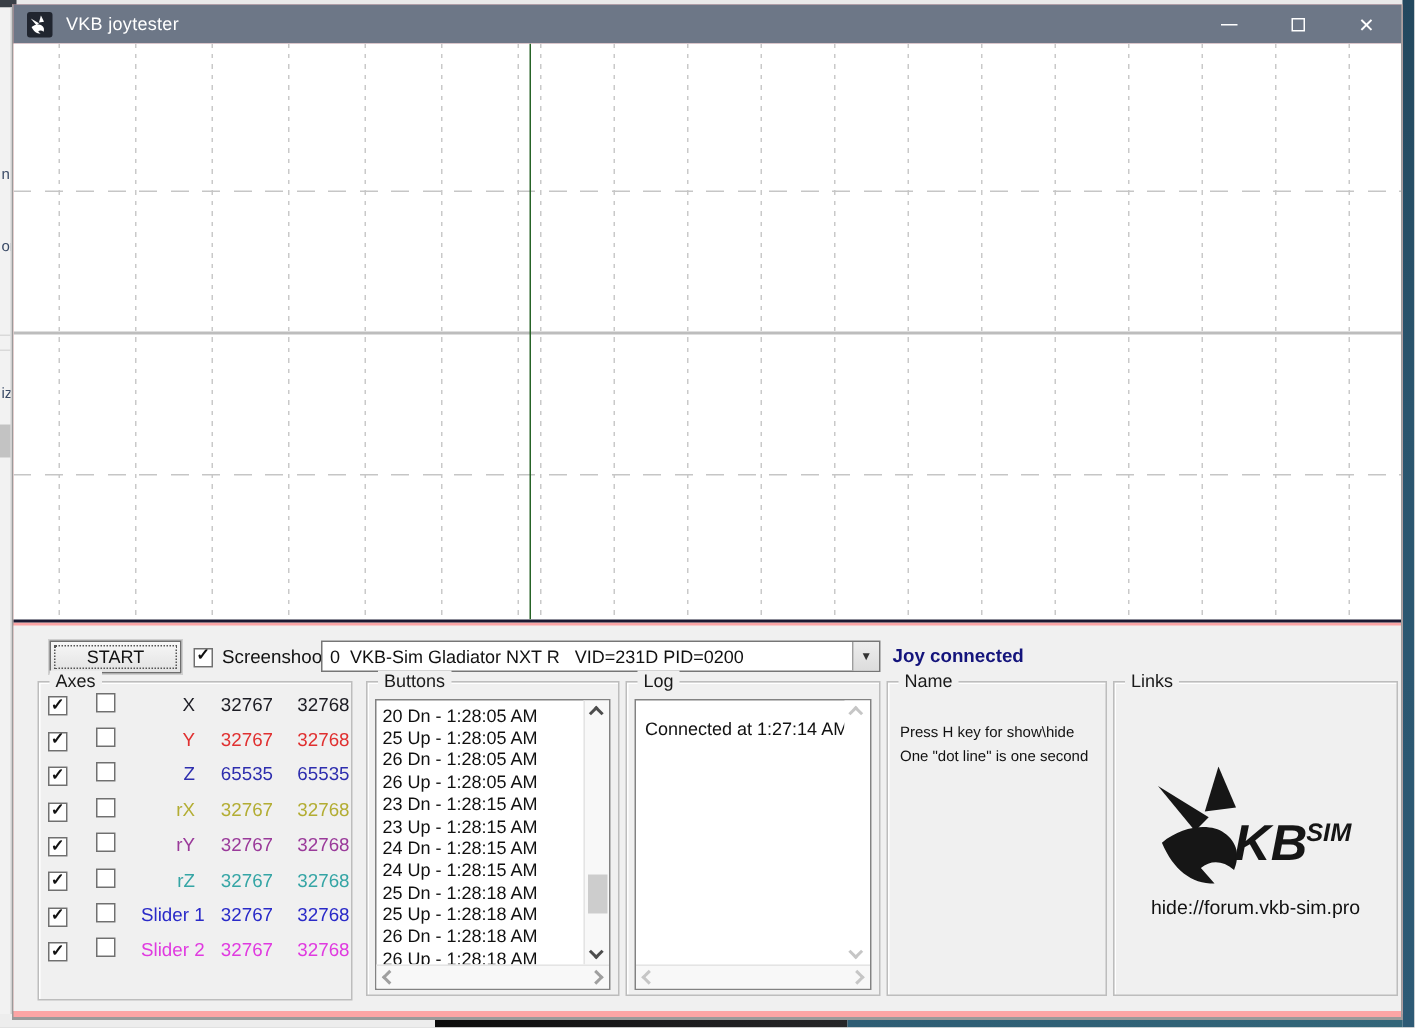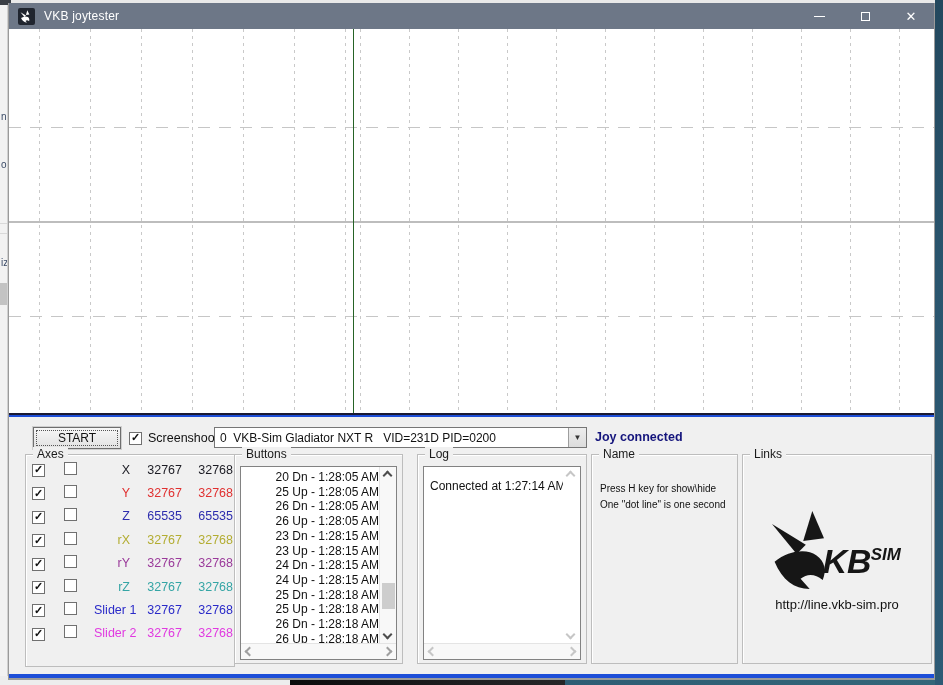--- a/index.html
+++ b/index.html
@@ -13,21 +13,21 @@
   .bg-left-block{position:absolute;left:0;width:8px;height:22px;background:#c3c3c3;top:278px;}
   .bg-left-line{position:absolute;left:0;width:8px;height:1px;background:#d9d9d9;}
   .bg-right-strip{position:absolute;left:935px;top:0;width:8px;height:685px;
     background:linear-gradient(180deg,#23485e 0%,#2a556e 40%,#2d5a75 100%);}
   .bg-bottom{position:absolute;top:676px;height:9px;}
   .bg-bottom.seg1{left:0;width:290px;background:#ededed;}
   .bg-bottom.seg2{left:290px;width:275px;background:linear-gradient(90deg,#0c0c0c,#1d1d1f 60%,#262628);}
   .bg-bottom.seg3{left:565px;width:370px;background:linear-gradient(90deg,#2e5d74,#336679);}
 
   
-  .window{position:absolute;left:8px;top:3px;width:927px;height:677px;background:#1d4ed8;
+  .window{position:absolute;left:8px;top:3px;width:927px;height:677px;background:#fca5a5;
     border-left:1px solid #9a9a9a;border-right:1px solid #9a9a9a;border-bottom:2px solid #9a9a9a;}
 
   .titlebar{position:absolute;left:0;top:0;width:100%;height:26px;background:#6d7787;display:flex;align-items:center;}
   .title-icon{width:17px;height:17px;margin-left:9px;background:#20252f;border-radius:2px;display:flex;align-items:center;justify-content:center;}
   .title-text{color:#ffffff;font-size:12px;margin-left:9px;letter-spacing:.2px;}
   .win-btns{margin-left:auto;display:flex;height:100%;}
   .win-btn{width:46px;height:100%;display:flex;align-items:center;justify-content:center;color:#fff;font-size:13px;cursor:default;}
   .max-glyph{width:9px;height:9px;border:1px solid #fff;}
   .min-glyph{width:11px;height:1px;background:#fff;}
 
@@ -61,21 +61,21 @@
   .gb-axes{left:16px;top:37px;width:210px;height:213px;}
   .axes-header{display:grid;grid-template-columns:32px 36px 36px 52px 51px;margin-top:9px;font-size:12.5px;font-weight:bold;color:#111;}
   .axes-header .h-en{padding-left:7px;}
   .axes-header .h-bold{text-align:center;}
   .axes-header .h-r{text-align:right;}
   .axes-rows{margin-top:3px;}
   .axes-row{display:grid;grid-template-columns:32px 36px 36px 52px 51px;height:23.4px;align-items:center;font-size:12.5px;}
   .axes-row .cell-chk{padding-left:6px;}
   .axes-row .cell-r{text-align:right;white-space:nowrap;}
 
-  .gb-buttons{left:225px;top:37px;width:169px;height:210px;text-align:right;}
+  .gb-buttons{left:235px;top:37px;width:169px;height:210px;}
   .gb-log{left:408px;top:37px;width:170px;height:210px;}
   .gb-help{left:582px;top:37px;width:147px;height:210px;}
   .gb-links{left:733px;top:37px;width:190px;height:210px;}
 
   .listbox{position:absolute;left:5px;top:11px;right:5px;height:194px;background:#fff;border:1px solid #828282;display:grid;grid-template-columns:1fr 17px;grid-template-rows:1fr 16px;}
   .list-content{overflow:hidden;padding:3px 0 0 4px;}
   .list-item{font-size:12px;line-height:14.7px;color:#111;white-space:nowrap;}
   .vscroll{background:#f8f8f8;position:relative;border-left:1px solid #e4e4e4;}
   .hscroll{background:#f8f8f8;position:relative;border-top:1px solid #e4e4e4;grid-column:1 / span 2;display:flex;align-items:center;justify-content:space-between;padding:0 5px;}
   .thumb{position:absolute;left:2px;width:13px;background:#cdcdcd;}
@@ -304,19 +304,19 @@
         <div class="links-inner">
           <svg class="logo-svg" width="130" height="82" viewBox="0 0 200 126">
             <g fill="#161616">
               <path d="M62 0 L80 42 L48 46 Z"></path>
               <path d="M0 20 L52 52 L38 66 Z"></path>
               <path d="M4 78 C26 60 54 58 68 68 C82 78 84 92 78 106 C66 96 54 96 44 104 L58 120 C34 120 16 106 4 78 Z"></path>
               <text x="78" y="96" font-size="52" font-weight="bold" font-style="italic" font-family="Liberation Sans, sans-serif">KB</text>
               <text x="152" y="76" font-size="26" font-weight="bold" font-style="italic" font-family="Liberation Sans, sans-serif">SIM</text>
             </g>
           </svg>
-          <span class="links-url">http://line.vkb-sim.pro</span>
+          <span class="links-url">hide://forum.vkb-sim.pro</span>
         </div>
       </div>
 
     </div>
   </div>
 </div>
 
 </body></html>

